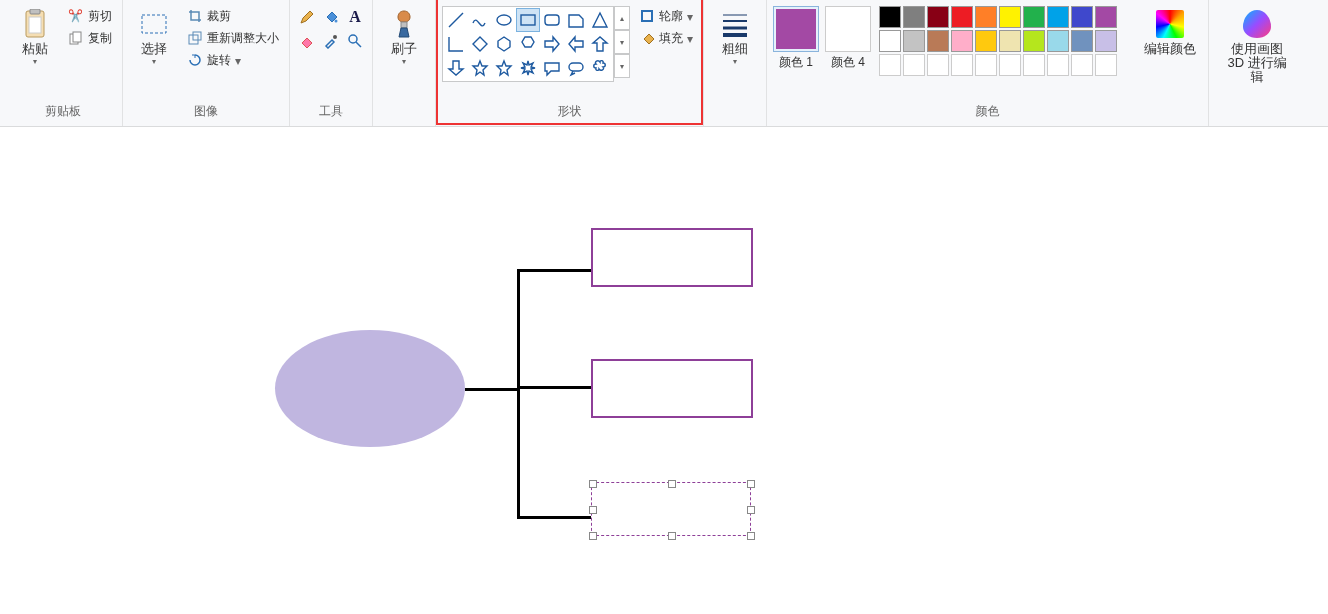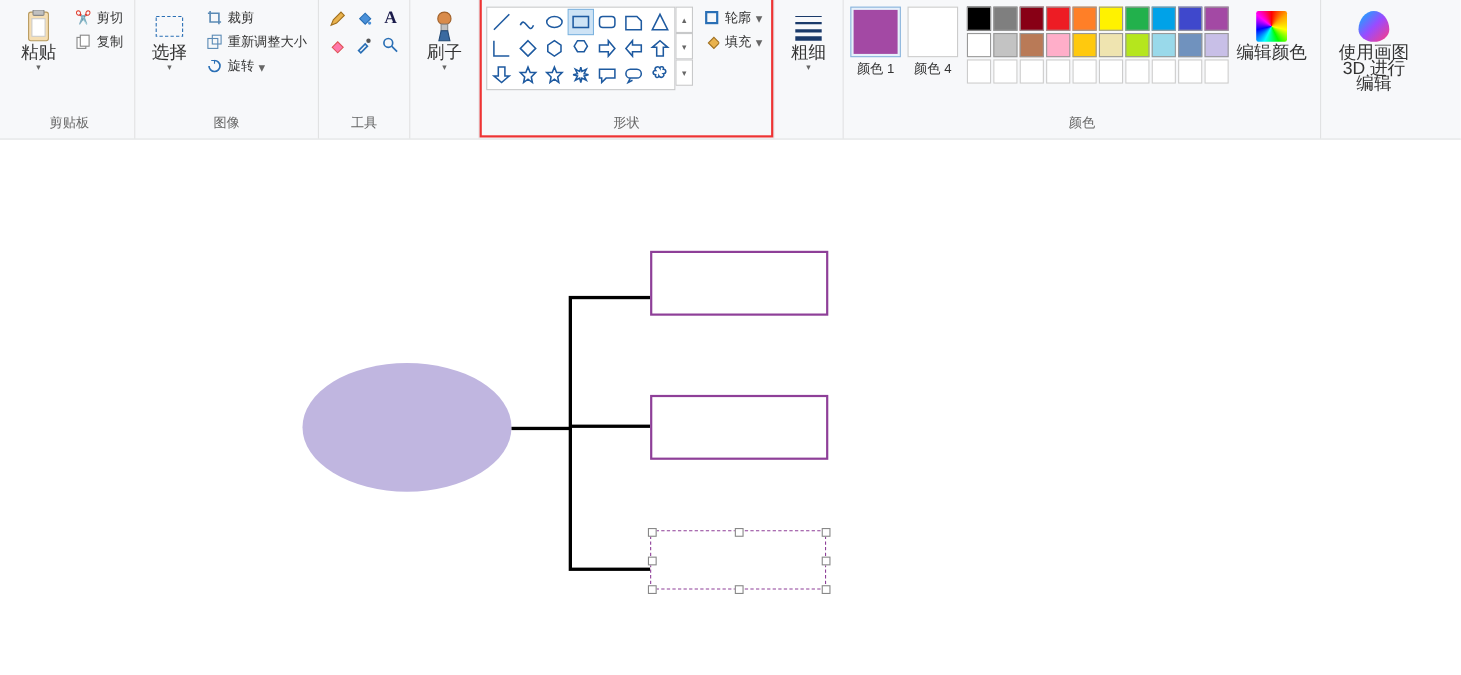--- a/index.html
+++ b/index.html
@@ -4,21 +4,21 @@
 <style>
   html,body{margin:0;padding:0;font-family:"Microsoft YaHei","Segoe UI",sans-serif;font-size:12px;color:#333;background:#fff;}
   .ribbon{display:flex;align-items:stretch;height:126px;background:#f7f8fa;border-bottom:1px solid #dadbdc;padding-left:4px;user-select:none;}
   .group{display:flex;flex-direction:column;align-items:center;padding:2px 6px;border-right:1px solid #e1e2e3;position:relative;}
   .group:last-child{border-right:none;align-items:flex-end;}
   .group-content{display:flex;align-items:flex-start;flex:1;padding-top:4px;}
   .group-label{font-size:12px;color:#666;text-align:center;padding:4px 0 4px;}
   
   .bigbtn{display:flex;flex-direction:column;align-items:center;justify-content:flex-start;padding:2px 6px;min-width:38px;cursor:default;}
   .bigbtn .glyph{width:32px;height:32px;display:flex;align-items:center;justify-content:center;}
-  .bigbtn .cap{font-size:16px;text-align:center;margin-top:2px;line-height:14px;}
+  .bigbtn .cap{font-size:13px;text-align:center;margin-top:2px;line-height:14px;}
   .drop{font-size:8px;color:#666;margin-top:1px;}
   
   .col{display:flex;flex-direction:column;gap:2px;margin-left:4px;}
   .smbtn{display:flex;align-items:center;gap:4px;height:20px;padding:0 4px;cursor:default;}
   .smbtn .ic{width:16px;height:16px;display:flex;align-items:center;justify-content:center;}
   .smbtn span{font-size:12px;}
   
   .tool{width:22px;height:22px;display:flex;align-items:center;justify-content:center;cursor:default;}
   .toolgrid{display:grid;grid-template-columns:repeat(3,22px);gap:2px;}
   
@@ -384,21 +384,21 @@
           <div class="swatch" style="background: rgb(255, 255, 255); border-color: rgb(204, 204, 204);"></div>
           <div class="swatch" style="background: rgb(255, 255, 255); border-color: rgb(204, 204, 204);"></div>
           <div class="swatch" style="background: rgb(255, 255, 255); border-color: rgb(204, 204, 204);"></div>
           <div class="swatch" style="background: rgb(255, 255, 255); border-color: rgb(204, 204, 204);"></div>
           <div class="swatch" style="background: rgb(255, 255, 255); border-color: rgb(204, 204, 204);"></div>
           <div class="swatch" style="background: rgb(255, 255, 255); border-color: rgb(204, 204, 204);"></div>
           <div class="swatch" style="background: rgb(255, 255, 255); border-color: rgb(204, 204, 204);"></div>
           <div class="swatch" style="background: rgb(255, 255, 255); border-color: rgb(204, 204, 204);"></div>
           <div class="swatch" style="background: rgb(255, 255, 255); border-color: rgb(204, 204, 204);"></div>
         </div>
-      <div class="bigbtn" style="margin-left:1px">
+      <div class="bigbtn" style="margin-left:21px">
         <div class="glyph">
             <div class="rainbow"></div>
           </div>
         <div class="cap">编辑颜色</div>
       </div>
     </div>
     <div class="group-label">颜色</div>
   </div>
 
   <div class="group">

